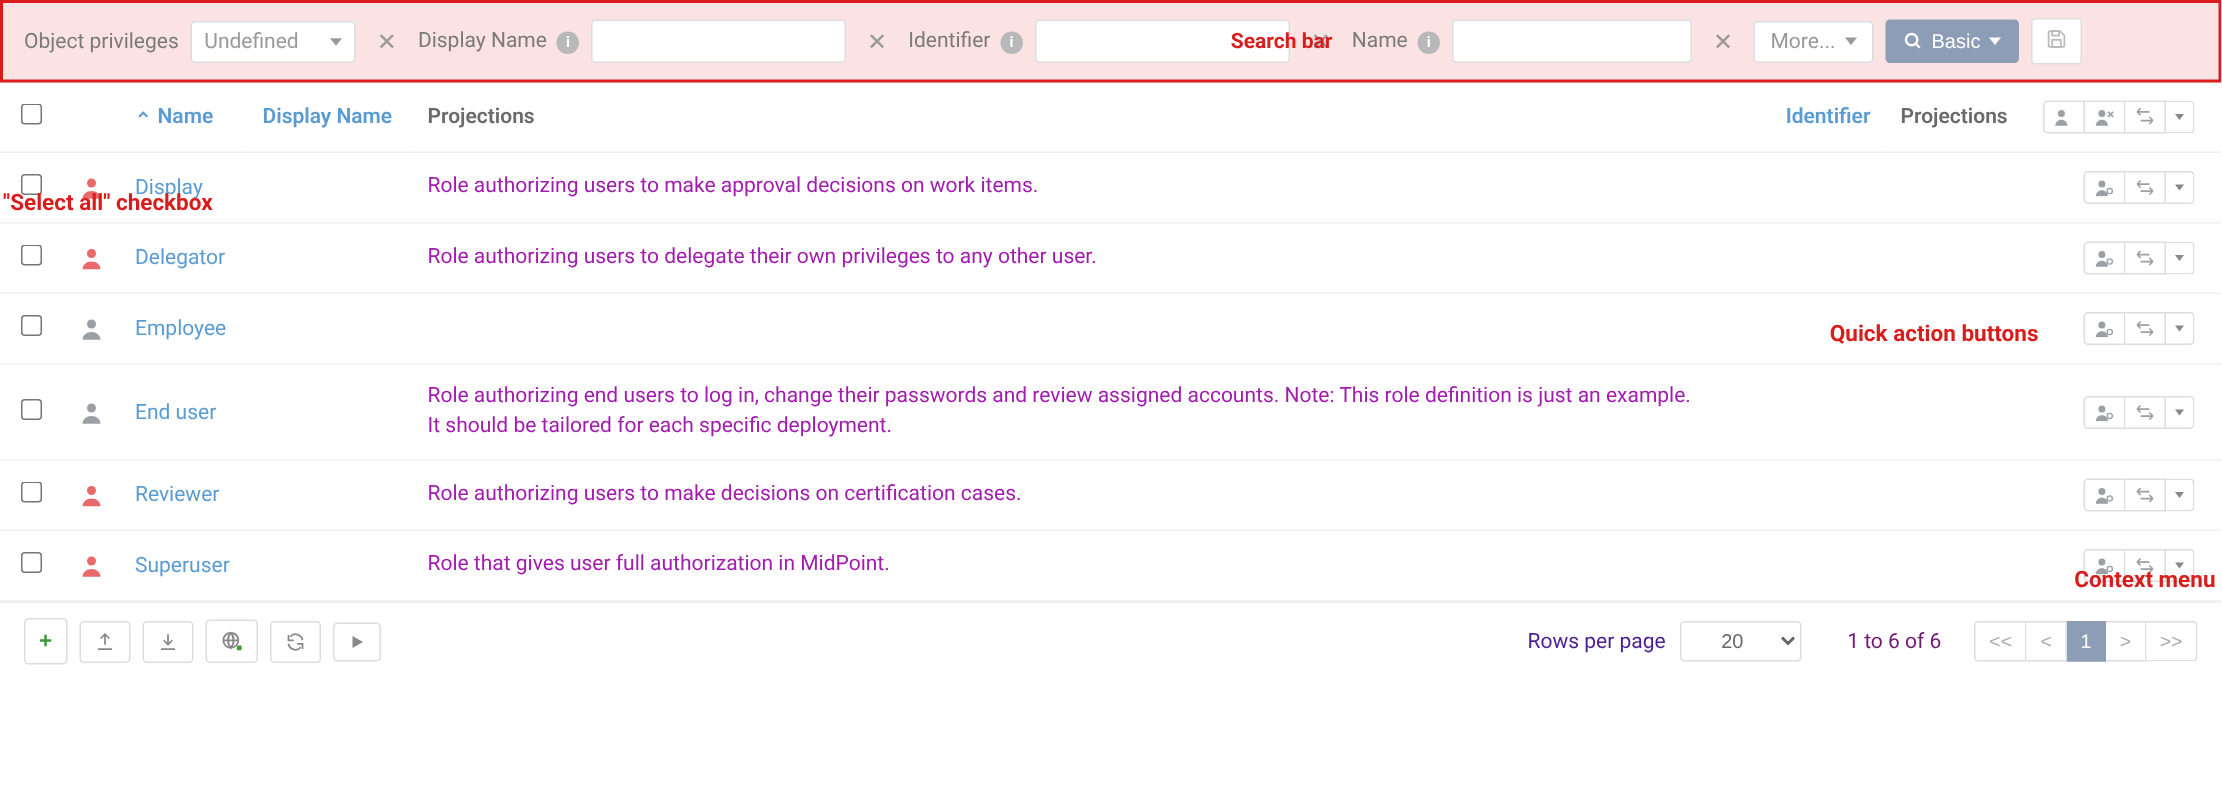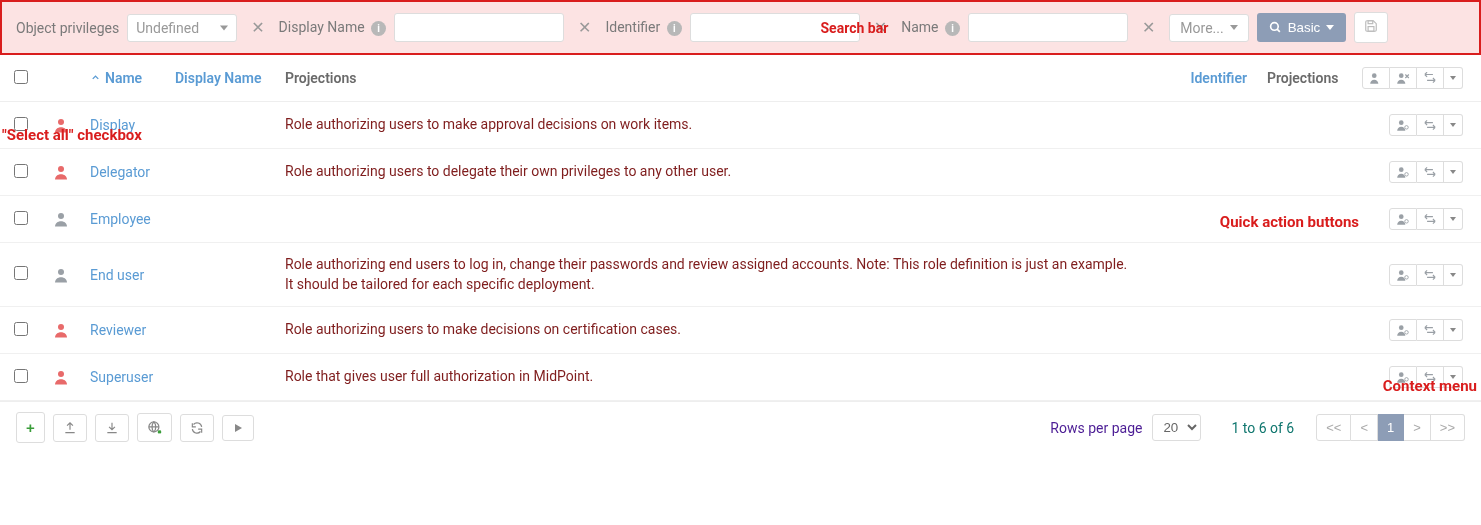--- a/index.html
+++ b/index.html
@@ -43,38 +43,38 @@
 .col-name { width: 85px; }
 .col-display { width: 110px; }
 .col-desc { width: auto; }
 .col-ident { width: 95px; text-align: right; }
 .col-proj { width: 95px; margin-top: 44px; }
 .col-actions { width: 96px; text-align: right; padding-right: 18px; }
 input[type=checkbox] { width: 14px; height: 14px; cursor: pointer; }
 .sort-arrow { display: inline-block; margin-right: 4px; }
 .role-icon-cell svg { display: block; }
 .name-link { color: #5a9bd4; text-decoration: none; cursor: pointer; }
-.desc-text { color: #7f1d1d; line-height: 1.4; max-width: 850px; }
+.desc-text { color: #a21caf; line-height: 1.4; max-width: 850px; }
 .row-actions { display: inline-flex; gap: 0; }
 .row-actions .act-btn { background: #fff; border: 1px solid #ddd; padding: 4px 6px; color: #888; cursor: pointer; font-size: 12px; display: flex; align-items: center; }
 .row-actions .act-btn:first-child { border-radius: 3px 0 0 3px; }
 .row-actions .act-btn:last-child { border-radius: 0 3px 3px 0; border-left: none; }
 .row-actions .act-btn + .act-btn { border-left: none; }
 .row-actions .act-btn svg { display: block; }
 .row-actions .caret-small { border-left: 3px solid transparent; border-right: 3px solid transparent; border-top: 4px solid #888; }
 
 
 .footer { display: flex; align-items: center; padding: 10px 16px; border-top: 1px solid #eee; gap: 8px; }
 .ctrl-btn { background: #fff; border: 1px solid #ddd; border-radius: 3px; padding: 6px 9px; color: #888; cursor: pointer; display: flex; align-items: center; justify-content: center; }
 .ctrl-btn.plus { color: #3a9d3a; font-weight: bold; font-size: 15px; }
 .ctrl-btn svg { display: block; }
 .spacer { flex: 1; }
 .rows-label { color: #4c1d95; margin-right: 2px; }
-.rows-select { border: 1px solid #ddd; border-radius: 3px; padding: 4px 6px; color: #666; background: #fff; cursor: pointer; }
-.range-text { color: #0f766e; margin: 0 14px 0 22px; }
+.rows-select { border: 1px solid #ddd; border-radius: 3px; padding: 4px 22px; color: #666; background: #fff; cursor: pointer; }
+.range-text { color: #701a75; margin: 0 14px 0 22px; }
 .pager { display: flex; gap: 0; }
 .pager button { background: #fff; border: 1px solid #ddd; padding: 5px 9px; color: #aaa; cursor: pointer; font-size: 13px; }
 .pager button + button { border-left: none; }
 .pager button:first-child { border-radius: 3px 0 0 3px; }
 .pager button:last-child { border-radius: 0 3px 3px 0; }
 .pager button.active { background: #8d9db6; color: #fff; border-color: #8d9db6; }
 </style>
 </head>
 <body>
 

